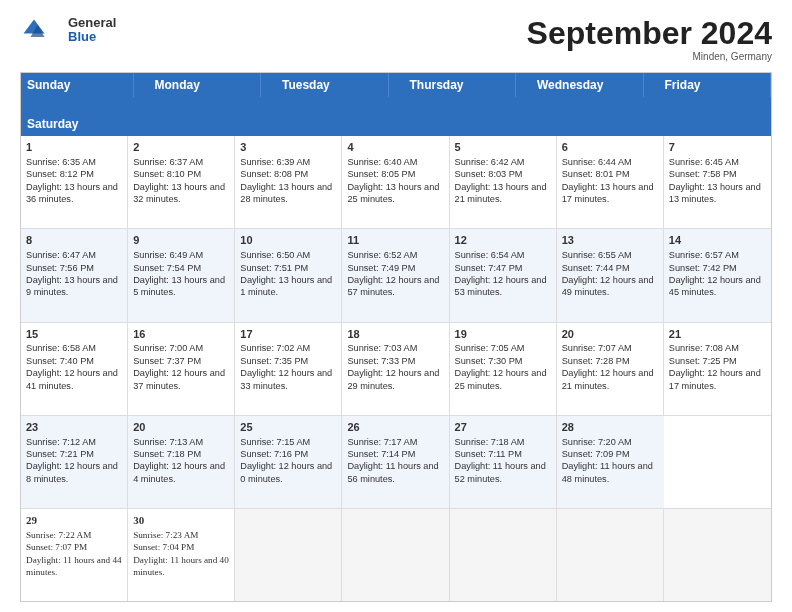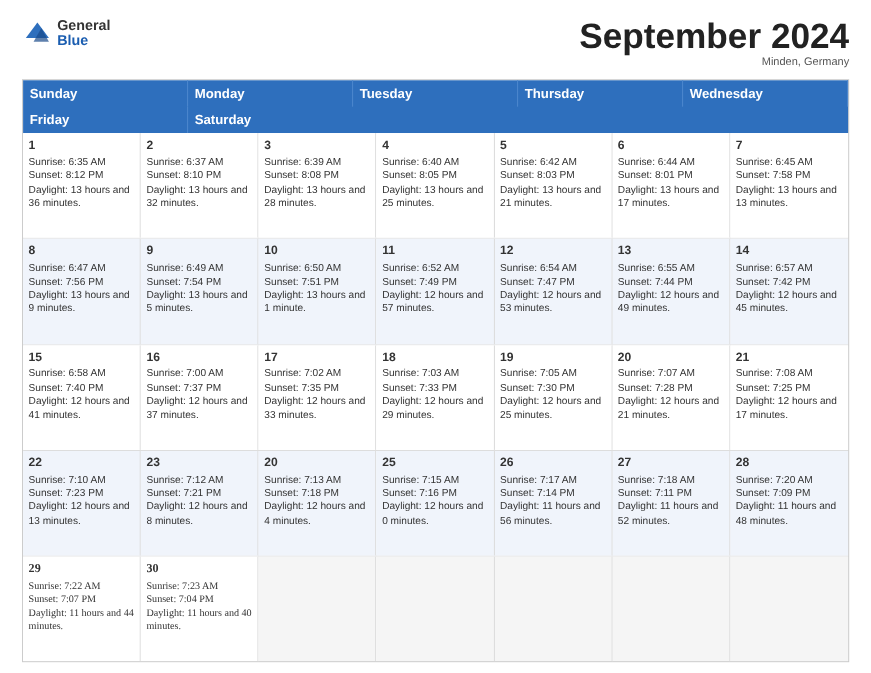--- a/index.html
+++ b/index.html
@@ -18,22 +18,22 @@
       flex-direction: column;
     }
     .header {
       display: flex;
       align-items: flex-start;
       justify-content: space-between;
       margin-bottom: 10px;
     }
     .logo {
       display: flex;
-      align-items: flex-end;
-      gap: 4px;
+      align-items: flex-start;
+      gap: 20px;
     }
     .logo-text {
       display: flex;
       flex-direction: column;
       font-size: 13px;
       font-weight: bold;
       line-height: 1.1;
     }
     .logo-text .general { color: #333; }
     .logo-text .blue { color: #1a5db0; }
@@ -55,22 +55,23 @@
       color: #555;
     }
     .calendar {
       flex: 1;
       display: flex;
       flex-direction: column;
       border: 1px solid #ccc;
     }
     .cal-header {
       display: grid;
-      grid-template-columns: repeat(5, 1fr);
+      grid-template-columns: repeat(6, 1fr);
       background: #2e6fbd;
+      gap: 15px;
     }
     .cal-header-cell {
       color: #fff;
       font-size: 12px;
       font-weight: bold;
       padding: 5px 6px;
       text-align: left;
       border-right: 1px solid #4a85cc;
     }
     .cal-header-cell:last-child { border-right: none; }
@@ -159,21 +160,20 @@
         <div class="cal-row">
           <div class="cal-cell"><span class="day-num">15</span>Sunrise: 6:58 AM<br>Sunset: 7:40 PM<br>Daylight: 12 hours and 41 minutes.</div>
           <div class="cal-cell"><span class="day-num">16</span>Sunrise: 7:00 AM<br>Sunset: 7:37 PM<br>Daylight: 12 hours and 37 minutes.</div>
           <div class="cal-cell"><span class="day-num">17</span>Sunrise: 7:02 AM<br>Sunset: 7:35 PM<br>Daylight: 12 hours and 33 minutes.</div>
           <div class="cal-cell"><span class="day-num">18</span>Sunrise: 7:03 AM<br>Sunset: 7:33 PM<br>Daylight: 12 hours and 29 minutes.</div>
           <div class="cal-cell"><span class="day-num">19</span>Sunrise: 7:05 AM<br>Sunset: 7:30 PM<br>Daylight: 12 hours and 25 minutes.</div>
           <div class="cal-cell"><span class="day-num">20</span>Sunrise: 7:07 AM<br>Sunset: 7:28 PM<br>Daylight: 12 hours and 21 minutes.</div>
           <div class="cal-cell"><span class="day-num">21</span>Sunrise: 7:08 AM<br>Sunset: 7:25 PM<br>Daylight: 12 hours and 17 minutes.</div>
         </div>
         <div class="cal-row">
-          <div class="cal-cell"><span class="day-num">22</span>Sunrise: 7:10 AM<br>Sunset: 7:23 PM<br>Daylight: 12 hours and 13 minutes.</div>
           <div class="cal-cell"><span class="day-num">23</span>Sunrise: 7:12 AM<br>Sunset: 7:21 PM<br>Daylight: 12 hours and 8 minutes.</div>
           <div class="cal-cell"><span class="day-num">20</span>Sunrise: 7:13 AM<br>Sunset: 7:18 PM<br>Daylight: 12 hours and 4 minutes.</div>
           <div class="cal-cell"><span class="day-num">25</span>Sunrise: 7:15 AM<br>Sunset: 7:16 PM<br>Daylight: 12 hours and 0 minutes.</div>
           <div class="cal-cell"><span class="day-num">26</span>Sunrise: 7:17 AM<br>Sunset: 7:14 PM<br>Daylight: 11 hours and 56 minutes.</div>
           <div class="cal-cell"><span class="day-num">27</span>Sunrise: 7:18 AM<br>Sunset: 7:11 PM<br>Daylight: 11 hours and 52 minutes.</div>
           <div class="cal-cell"><span class="day-num">28</span>Sunrise: 7:20 AM<br>Sunset: 7:09 PM<br>Daylight: 11 hours and 48 minutes.</div>
         </div>
         <div class="cal-row">
           <div class="cal-cell"><span class="day-num">29</span>Sunrise: 7:22 AM<br>Sunset: 7:07 PM<br>Daylight: 11 hours and 44 minutes.</div>
           <div class="cal-cell"><span class="day-num">30</span>Sunrise: 7:23 AM<br>Sunset: 7:04 PM<br>Daylight: 11 hours and 40 minutes.</div>

